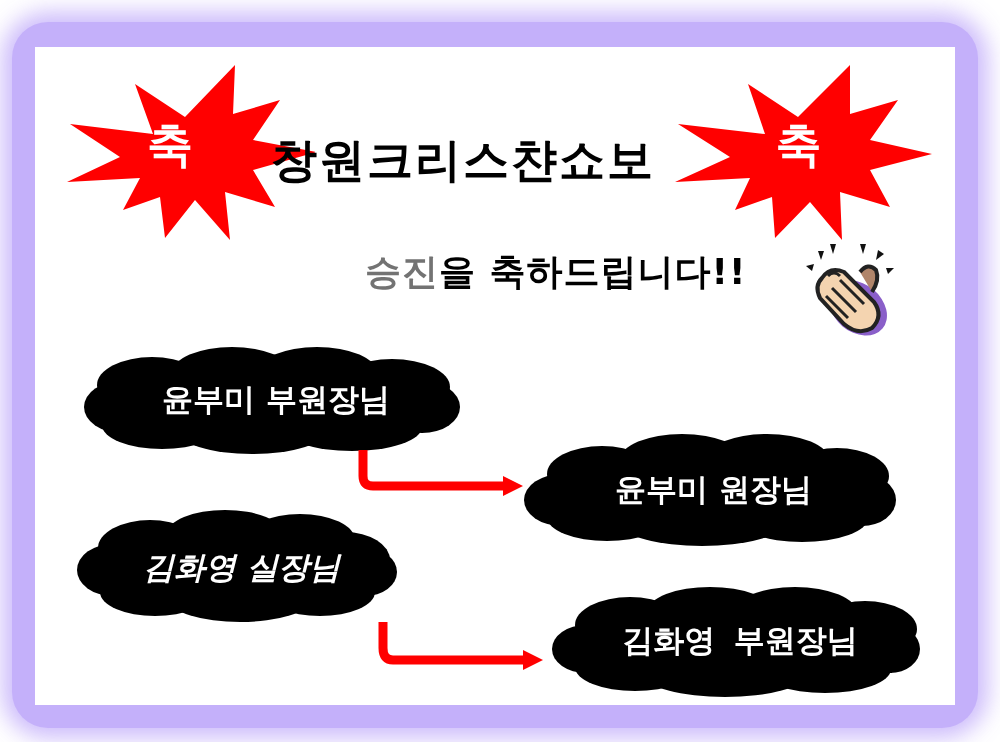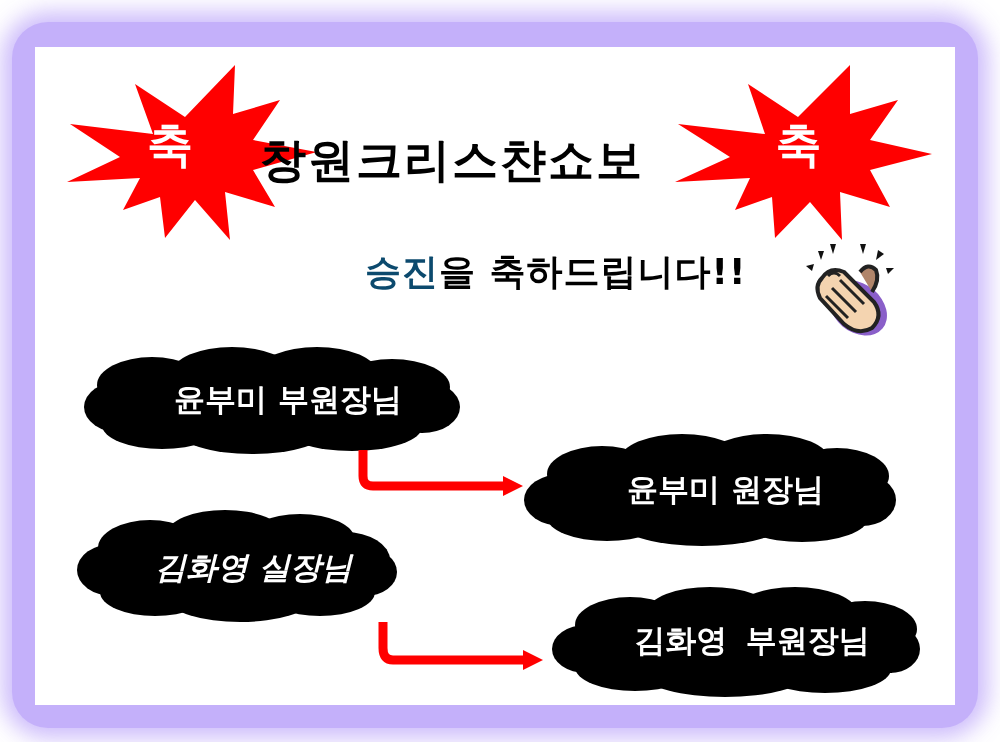--- a/index.html
+++ b/index.html
@@ -2,27 +2,27 @@
 <html><head>
 <meta charset="utf-8">
 <style>
   html,body{margin:0;padding:0;}
   body{width:1000px;height:742px;position:relative;overflow:hidden;background:#ffffff;font-family:"DejaVu Sans",sans-serif;}
   .frame{position:absolute;left:12px;top:22px;width:966px;height:706px;background:#c4b0fa;border-radius:36px;box-shadow:0 0 22px 10px rgba(196,176,250,0.85);}
   .panel{position:absolute;left:35px;top:47px;width:920px;height:658px;background:#ffffff;}
   .burst{position:absolute;}
   .burst svg{display:block;}
   .burst-char{position:absolute;color:#ffffff;font-weight:bold;font-size:46px;left:0;top:0;width:100%;height:100%;display:flex;align-items:center;justify-content:center;}
-  .title{position:absolute;left:260px;top:130px;font-size:46px;font-weight:bold;color:#000;letter-spacing:2px;}
+  .title{position:absolute;left:271px;top:130px;font-size:46px;font-weight:bold;color:#000;letter-spacing:2px;}
   .subtitle{position:absolute;left:365px;top:248px;font-size:36px;font-weight:bold;color:#000;letter-spacing:1px;}
-  .subtitle .hl{color:#0c4a6e;}
+  .subtitle .hl{color:#737373;}
   .clap{position:absolute;left:800px;top:236px;}
   .cloud{position:absolute;}
   .cloud svg{display:block;}
-  .cloud-label{position:absolute;left:16px;top:0;width:100%;height:100%;display:flex;align-items:center;justify-content:center;color:#fff;font-weight:bold;font-size:31px;}
+  .cloud-label{position:absolute;left:4px;top:0;width:100%;height:100%;display:flex;align-items:center;justify-content:center;color:#fff;font-weight:bold;font-size:31px;}
   .arrow{position:absolute;}
 </style>
 </head>
 <body>
 
 <div class="frame"></div>
 <div class="panel"></div>
 
 <div class="burst" style="left:65px;top:62px;width:250px;height:180px;">
   <svg width="250" height="180" viewBox="0 0 250 180">

